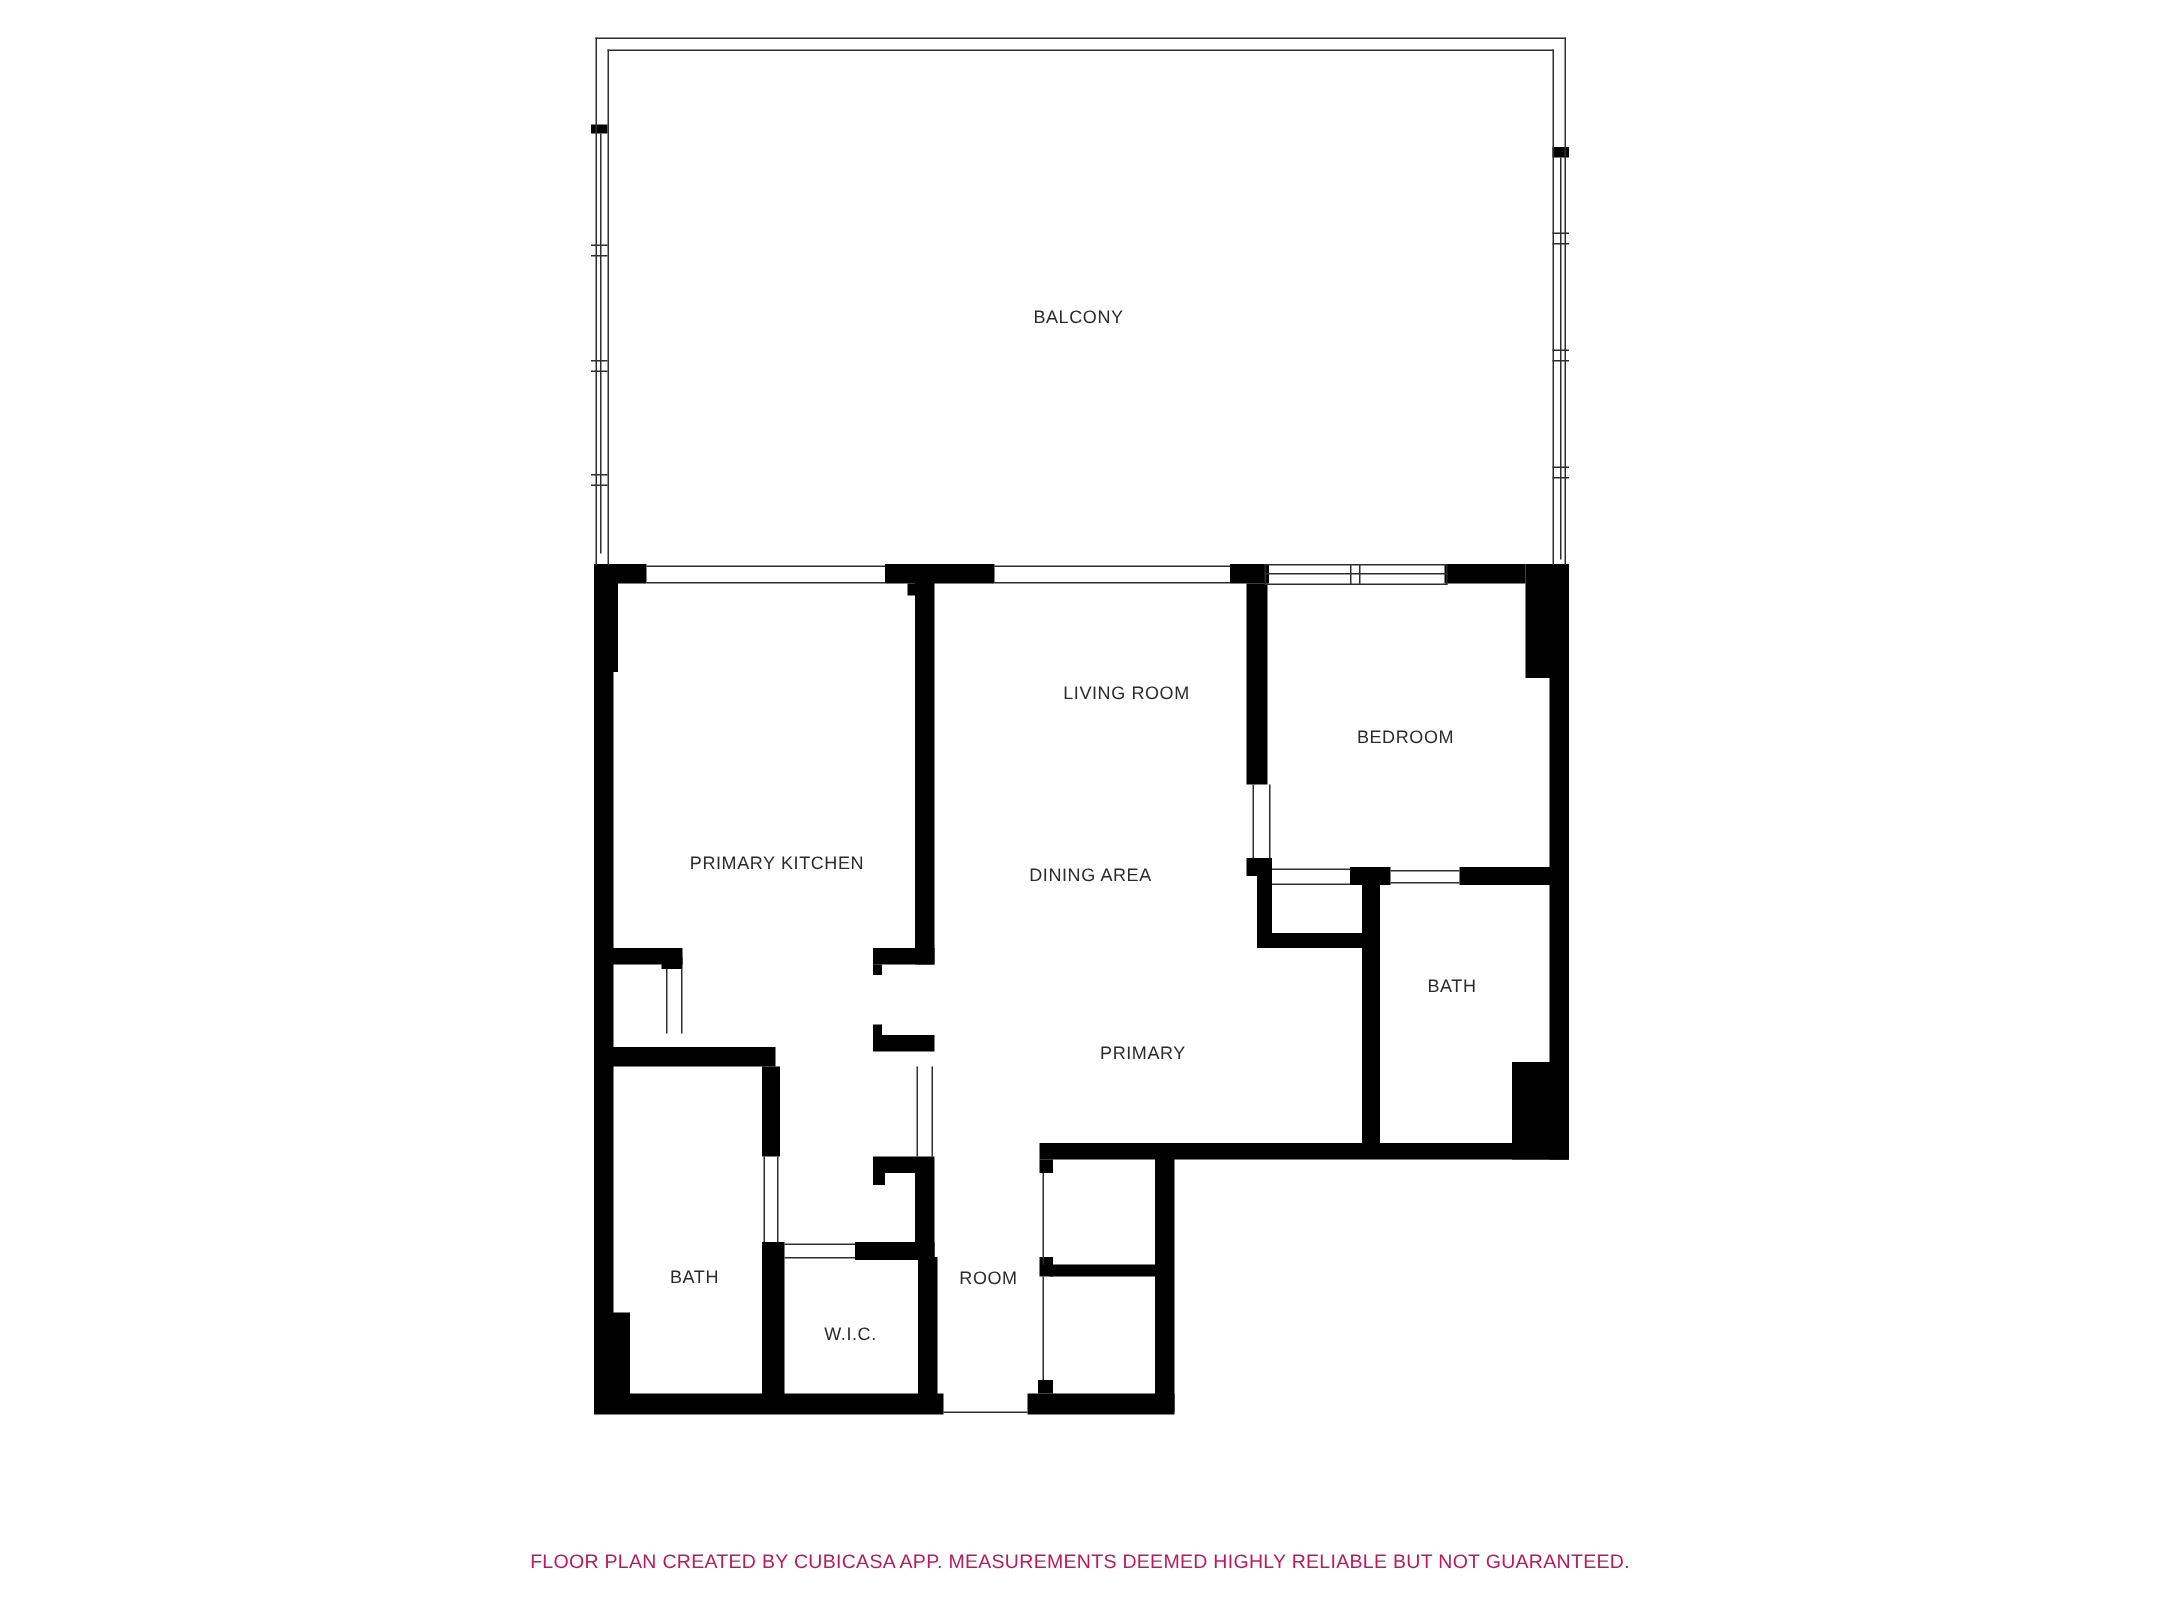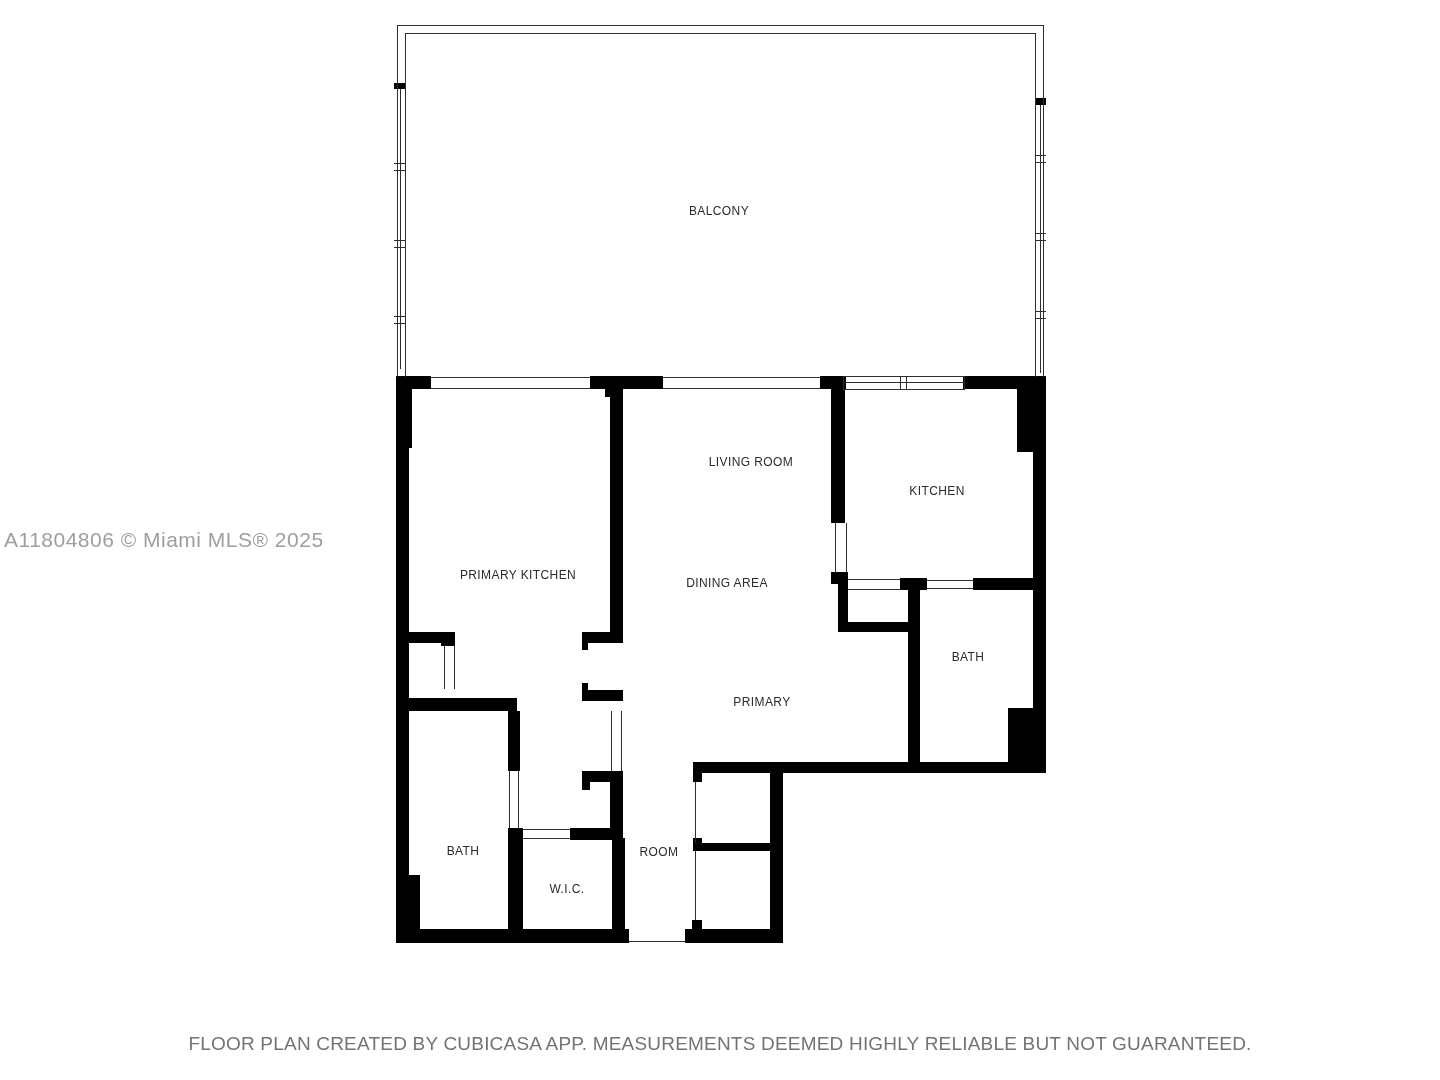--- a/index.html
+++ b/index.html
@@ -12,40 +12,39 @@
   .room-label {
     position:absolute; transform:translate(-50%,-50%);
     font-size:12px; color:#2b2b2b; letter-spacing:0.4px; white-space:nowrap;
   }
   .watermark {
     position:absolute; left:4px; top:528px;
     font-size:21px; color:#9e9e9e; letter-spacing:0.5px; white-space:nowrap;
   }
   .footer-note {
     position:absolute; left:50%; top:1033px; transform:translateX(-50%);
-    font-size:19px; color:#737373; letter-spacing:0.2px; white-space:nowrap;
+    font-size:13px; color:#be185d; letter-spacing:0.2px; white-space:nowrap;
   }
 </style>
 </head>
 <body>
 
 <div id="plan">
 
   <div class="room-label" style="left:719px; top:211px;">BALCONY</div>
   <div class="room-label" style="left:727px; top:462px;margin-left:24px;">LIVING ROOM</div>
-  <div class="room-label" style="left:937px; top:491px;">KITCHEN</div>
+  <div class="room-label" style="left:937px; top:491px;">BEDROOM</div>
   <div class="room-label" style="left:518px; top:575px;">PRIMARY KITCHEN</div>
   <div class="room-label" style="left:727px; top:583px;">DINING AREA</div>
   <div class="room-label" style="left:968px; top:657px;">BATH</div>
   <div class="room-label" style="left:762px; top:702px;">PRIMARY</div>
   <div class="room-label" style="left:463px; top:851px;">BATH</div>
   <div class="room-label" style="left:567px; top:889px;">W.I.C.</div>
   <div class="room-label" style="left:659px; top:852px;">ROOM</div>
 
-  <div class="watermark">A11804806 © Miami MLS® 2025</div>
   <div class="footer-note">FLOOR PLAN CREATED BY CUBICASA APP. MEASUREMENTS DEEMED HIGHLY RELIABLE BUT NOT GUARANTEED.</div>
 
   <div id="geometry-layer">
       <div class="wall" style="left: 396px; top: 376px; width: 35px; height: 13px;"></div>
       <div class="wall" style="left: 396px; top: 376px; width: 16px; height: 72px;"></div>
       <div class="wall" style="left: 396px; top: 376px; width: 13px; height: 565px;"></div>
       <div class="wall" style="left: 396px; top: 875px; width: 24px; height: 66px;"></div>
       <div class="wall" style="left: 590px; top: 376px; width: 73px; height: 13px;"></div>
       <div class="wall" style="left: 605px; top: 389px; width: 12px; height: 8px;"></div>
       <div class="wall" style="left: 820px; top: 376px; width: 26px; height: 13px;"></div>

